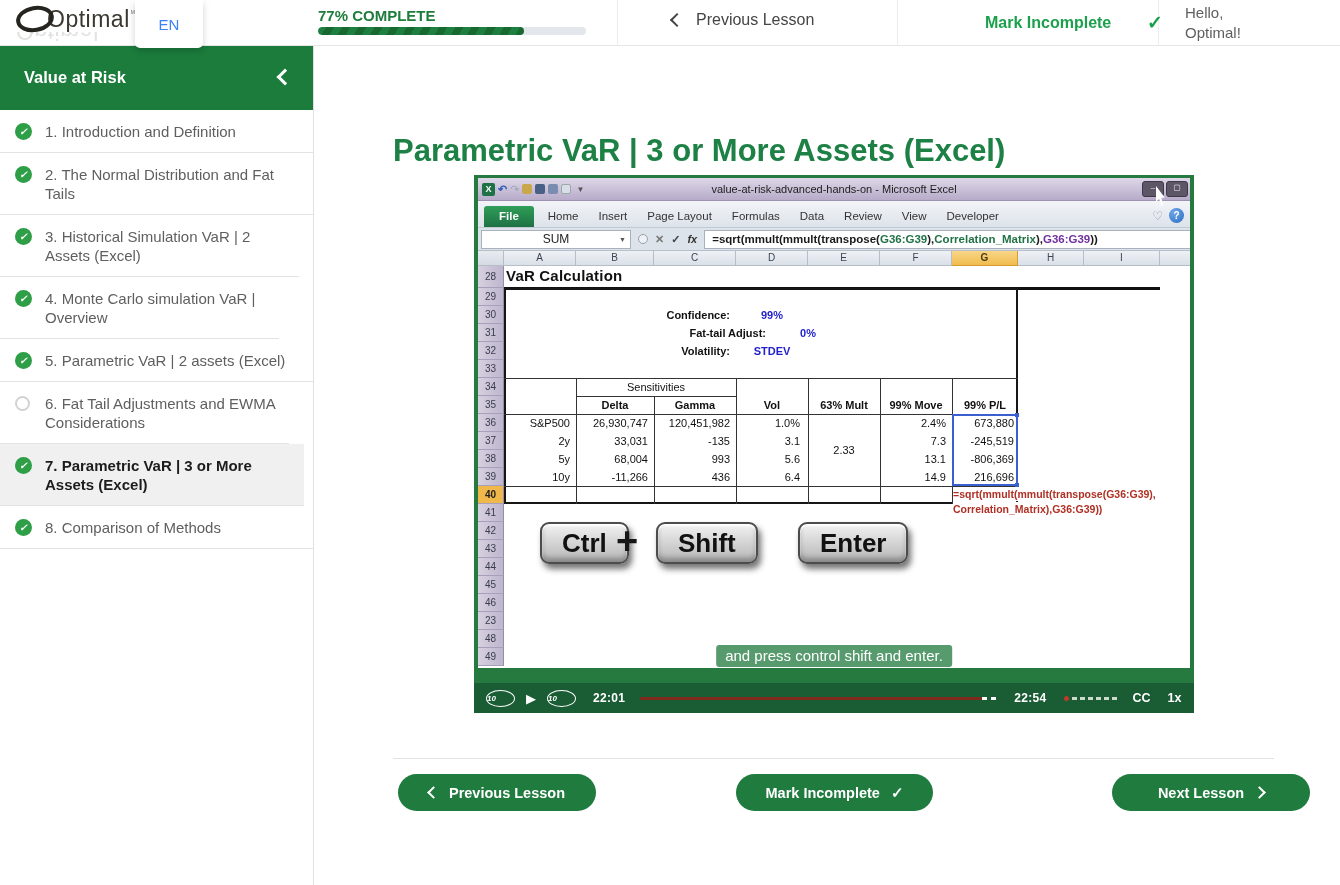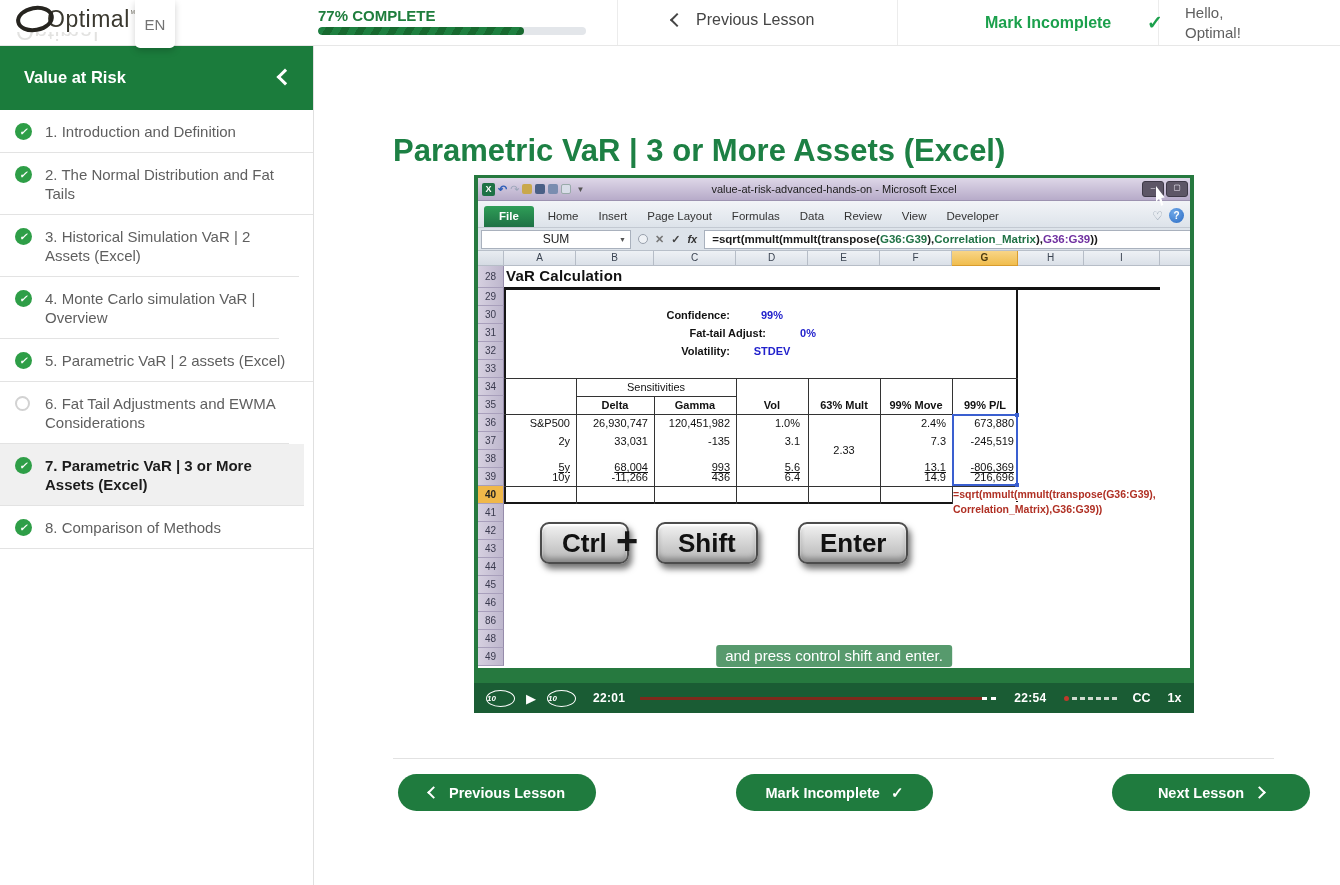--- a/index.html
+++ b/index.html
@@ -8,23 +8,23 @@
 
   
   #topbar{position:absolute;left:0;top:0;width:1340px;height:45px;background:#fff;border-bottom:1px solid #e7e7e7;z-index:20;}
   .tb-divider{position:absolute;top:0;width:1px;height:45px;background:#ececec;}
   #logo{position:absolute;left:16px;top:6px;cursor:pointer;line-height:1;}
   .logo-row{display:flex;align-items:center;}
   .logo-swoosh{display:inline-block;width:30px;height:18px;border:4px solid #26241f;border-radius:50%;transform:rotate(-10deg);margin-right:-7px;}
   .logo-text{font-size:23px;color:#3a382f;letter-spacing:.5px;}
   .logo-suffix{font-size:5px;color:#6b685c;margin-left:1px;align-self:flex-start;margin-top:4px;letter-spacing:0;}
   .logo-reflect{transform:scaleY(-1);opacity:.14;height:10px;overflow:hidden;filter:blur(.4px);}
-  #en-panel{position:absolute;left:135px;top:0;width:40px;height:48px;background:#fff;z-index:30;
+  #en-panel{position:absolute;left:135px;top:0;width:68px;height:48px;background:#fff;z-index:30;
     box-shadow:0 3px 7px rgba(0,0,0,.18);border-radius:0 0 5px 5px;display:flex;align-items:center;justify-content:center;
-    font-size:15px;color:#737373;cursor:pointer;}
+    font-size:15px;color:#3b82f6;cursor:pointer;}
   #progress-label{position:absolute;left:318px;top:7px;font-size:15px;font-weight:bold;color:#1e7d3c;}
   #progress-track{position:absolute;left:318px;top:27px;width:268px;height:8px;background:#e3e6ea;border-radius:4px;overflow:hidden;}
   #progress-fill{height:8px;border-radius:4px;
     background:repeating-linear-gradient(120deg,#1e8040 0 7px,#17692f 7px 14px);}
   #tb-prev{position:absolute;left:672px;top:11px;display:flex;align-items:center;gap:14px;cursor:pointer;color:#454545;font-size:16px;}
   #tb-mark{position:absolute;left:985px;top:11px;width:178px;display:flex;align-items:center;justify-content:space-between;cursor:pointer;}
   #tb-mark .mk-label{color:#1ba04c;font-size:16px;font-weight:bold;}
   #tb-mark .mk-check{color:#1ba04c;font-size:19px;font-weight:bold;}
   #greeting{position:absolute;left:1185px;top:3px;font-size:15px;color:#5f5f5f;line-height:20px;}
 
@@ -124,21 +124,21 @@
   .vl{position:absolute;width:1px;background:#333;}
 
   .th{position:absolute;top:130px;height:18px;line-height:18px;font-size:11px;font-weight:bold;color:#111;text-align:center;}
   .cell{position:absolute;height:18px;line-height:18px;font-size:11px;color:#111;box-sizing:border-box;}
   .c-name{left:0;width:66px;text-align:right;}
   .c-delta{left:72px;width:72px;text-align:right;}
   .c-gamma{left:150px;width:76px;text-align:right;}
   .c-vol{left:232px;width:64px;text-align:right;}
   .c-move{left:376px;width:66px;text-align:right;}
   .c-pl{left:448px;width:62px;text-align:right;}
-  .r36{top:148px;} .r37{top:166px;} .r38{top:192px;text-decoration:underline;} .r39{top:202px;}
+  .r36{top:148px;} .r37{top:166px;} .r38{top:184px;} .r39{top:202px;}
   .mult-cell{position:absolute;left:304px;top:148px;width:72px;height:72px;display:flex;align-items:center;justify-content:center;font-size:11px;color:#111;}
   .sens-hdr{position:absolute;left:72px;top:112px;width:160px;height:18px;line-height:18px;text-align:center;font-size:11px;color:#111;}
 
   .sel-box{position:absolute;left:448px;top:148px;width:66px;height:72px;border:2px solid #3a5fd0;box-sizing:border-box;z-index:4;}
   .sel-box .h1{position:absolute;right:-3px;top:-3px;width:4px;height:4px;background:#3a5fd0;}
   .sel-box .h2{position:absolute;right:-3px;bottom:-3px;width:4px;height:4px;background:#3a5fd0;}
 
   .cell-formula{position:absolute;left:449px;width:240px;height:14px;line-height:14px;background:#fff;
     font-size:10.5px;font-weight:bold;color:#b03024;white-space:nowrap;z-index:5;}
   .cf1{top:221px;} .cf2{top:236px;}
@@ -386,21 +386,21 @@
             <div class="row-num">37</div>
             <div class="row-num">38</div>
             <div class="row-num">39</div>
             <div class="row-num active">40</div>
             <div class="row-num">41</div>
             <div class="row-num">42</div>
             <div class="row-num">43</div>
             <div class="row-num">44</div>
             <div class="row-num">45</div>
             <div class="row-num">46</div>
-            <div class="row-num">86</div>
+            <div class="row-num">23</div>
             <div class="row-num">48</div>
             <div class="row-num">49</div>
           </div>
         <div id="canvas">
 
           <div class="sheet-heading">VaR Calculation</div>
           <div class="thick-line"></div>
           <div class="pbox"></div>
 
           <div class="pcell plabel pr30">Confidence:</div>

